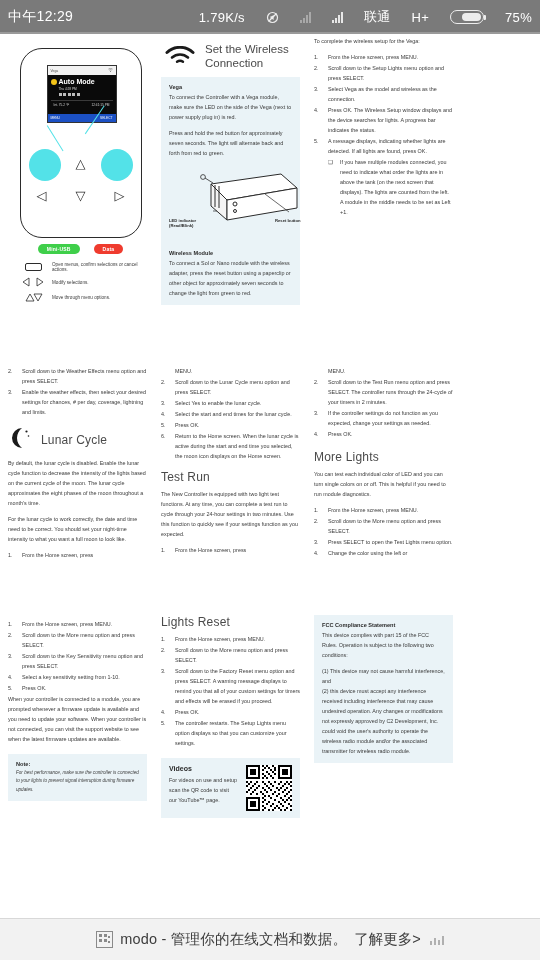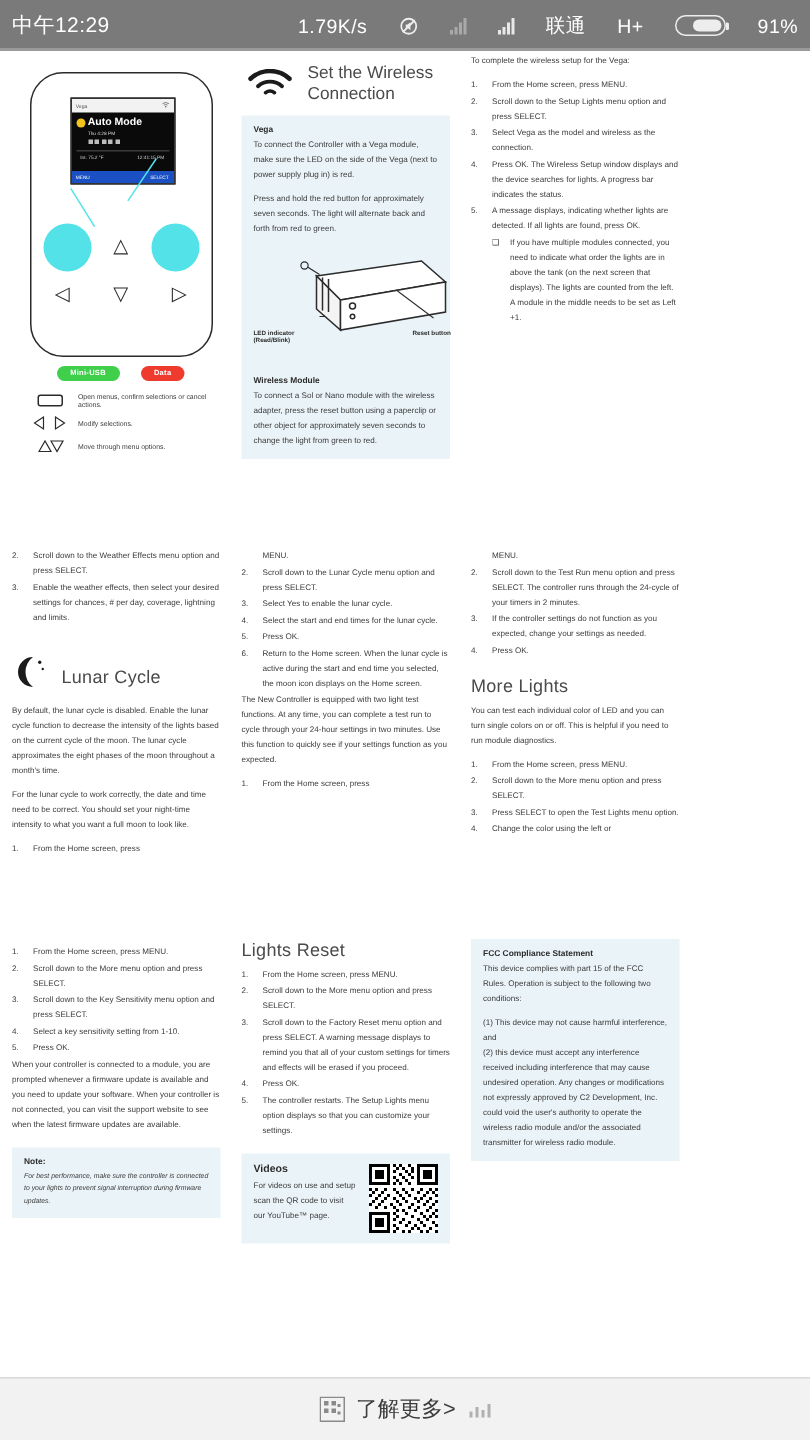--- a/index.html
+++ b/index.html
@@ -147,21 +147,21 @@
   .mod-img { display:block; margin:6px auto 2px auto; }
   .mod-labels{ position:relative; height:0;}
   .lbl { position:absolute; font-size:4.2px; color:#2b2b2b; line-height:1.3; font-weight:bold;}
 
   
   .videos { display:flex; gap:8px; align-items:flex-start;}
   .videos .vtx { flex:1; }
   .qr { width:46px;height:46px; flex:0 0 46px; }
 
   
-  .moon-head { display:flex; align-items:center; gap:9px; margin:20px 0 5px 0;}
+  .moon-head { display:flex; align-items:center; gap:9px; margin:10px 0 5px 0;}
   .moon-ic { width:24px; flex:0 0 24px;}
 
   
   .adbar {
     position:absolute; bottom:0; left:0;
     width:540px;height:42px;
     background:#f2f2f2;
     border-top:1px solid #d8d8d8;
     display:flex; align-items:center; justify-content:center;
     gap:7px;
@@ -203,21 +203,21 @@
         <i></i>
         <i></i>
         <i></i>
         <i></i>
       </span>
     <span>联通</span>
     <span>H+</span>
     <span class="batt">
         <span class="fill"></span>
       </span>
-    <span>91%</span>
+    <span>75%</span>
   </div>
   <div class="sb-sep"></div>
 </div>
 
 <div class="doc">
 
   <div class="cols">
 
     <div class="col">
       <div class="device-wrap">
@@ -436,20 +436,21 @@
         <li>
             <span class="n">5.</span>
             <span class="t">Press OK.</span>
           </li>
         <li>
             <span class="n">6.</span>
             <span class="t">Return to the Home screen. When the lunar cycle is active during the start and end time you selected, the moon icon displays on the Home screen.</span>
           </li>
       </ul>
 
+      <div class="h1" style="margin:9px 0 5px 0;">Test Run</div>
       <div class="body-txt p">The New Controller is equipped with two light test functions. At any time, you can complete a test run to cycle through your 24-hour settings in two minutes. Use this function to quickly see if your settings function as you expected.</div>
       <ul class="ol">
         <li>
             <span class="n">1.</span>
             <span class="t">From the Home screen, press</span>
           </li>
       </ul>
     </div>
 
     <div class="col">
@@ -710,20 +711,21 @@
       <g fill="#8a8a8a">
         <rect x="3" y="3" width="3" height="3"></rect>
           <rect x="8" y="3" width="3" height="3"></rect>
         <rect x="3" y="8" width="3" height="3"></rect>
           <rect x="8" y="8" width="3" height="3"></rect>
         <rect x="12" y="5" width="2" height="2"></rect>
           <rect x="12" y="10" width="2" height="2"></rect>
       </g>
     </svg>
   </span>
+  <span class="ad-text">modo - 管理你的在线文档和数据。</span>
   <span class="ad-more">了解更多&gt;</span>
   <span class="ad-dots">
       <i></i>
       <i></i>
       <i></i>
       <i></i>
     </span>
 </div>
 
 </body></html>

